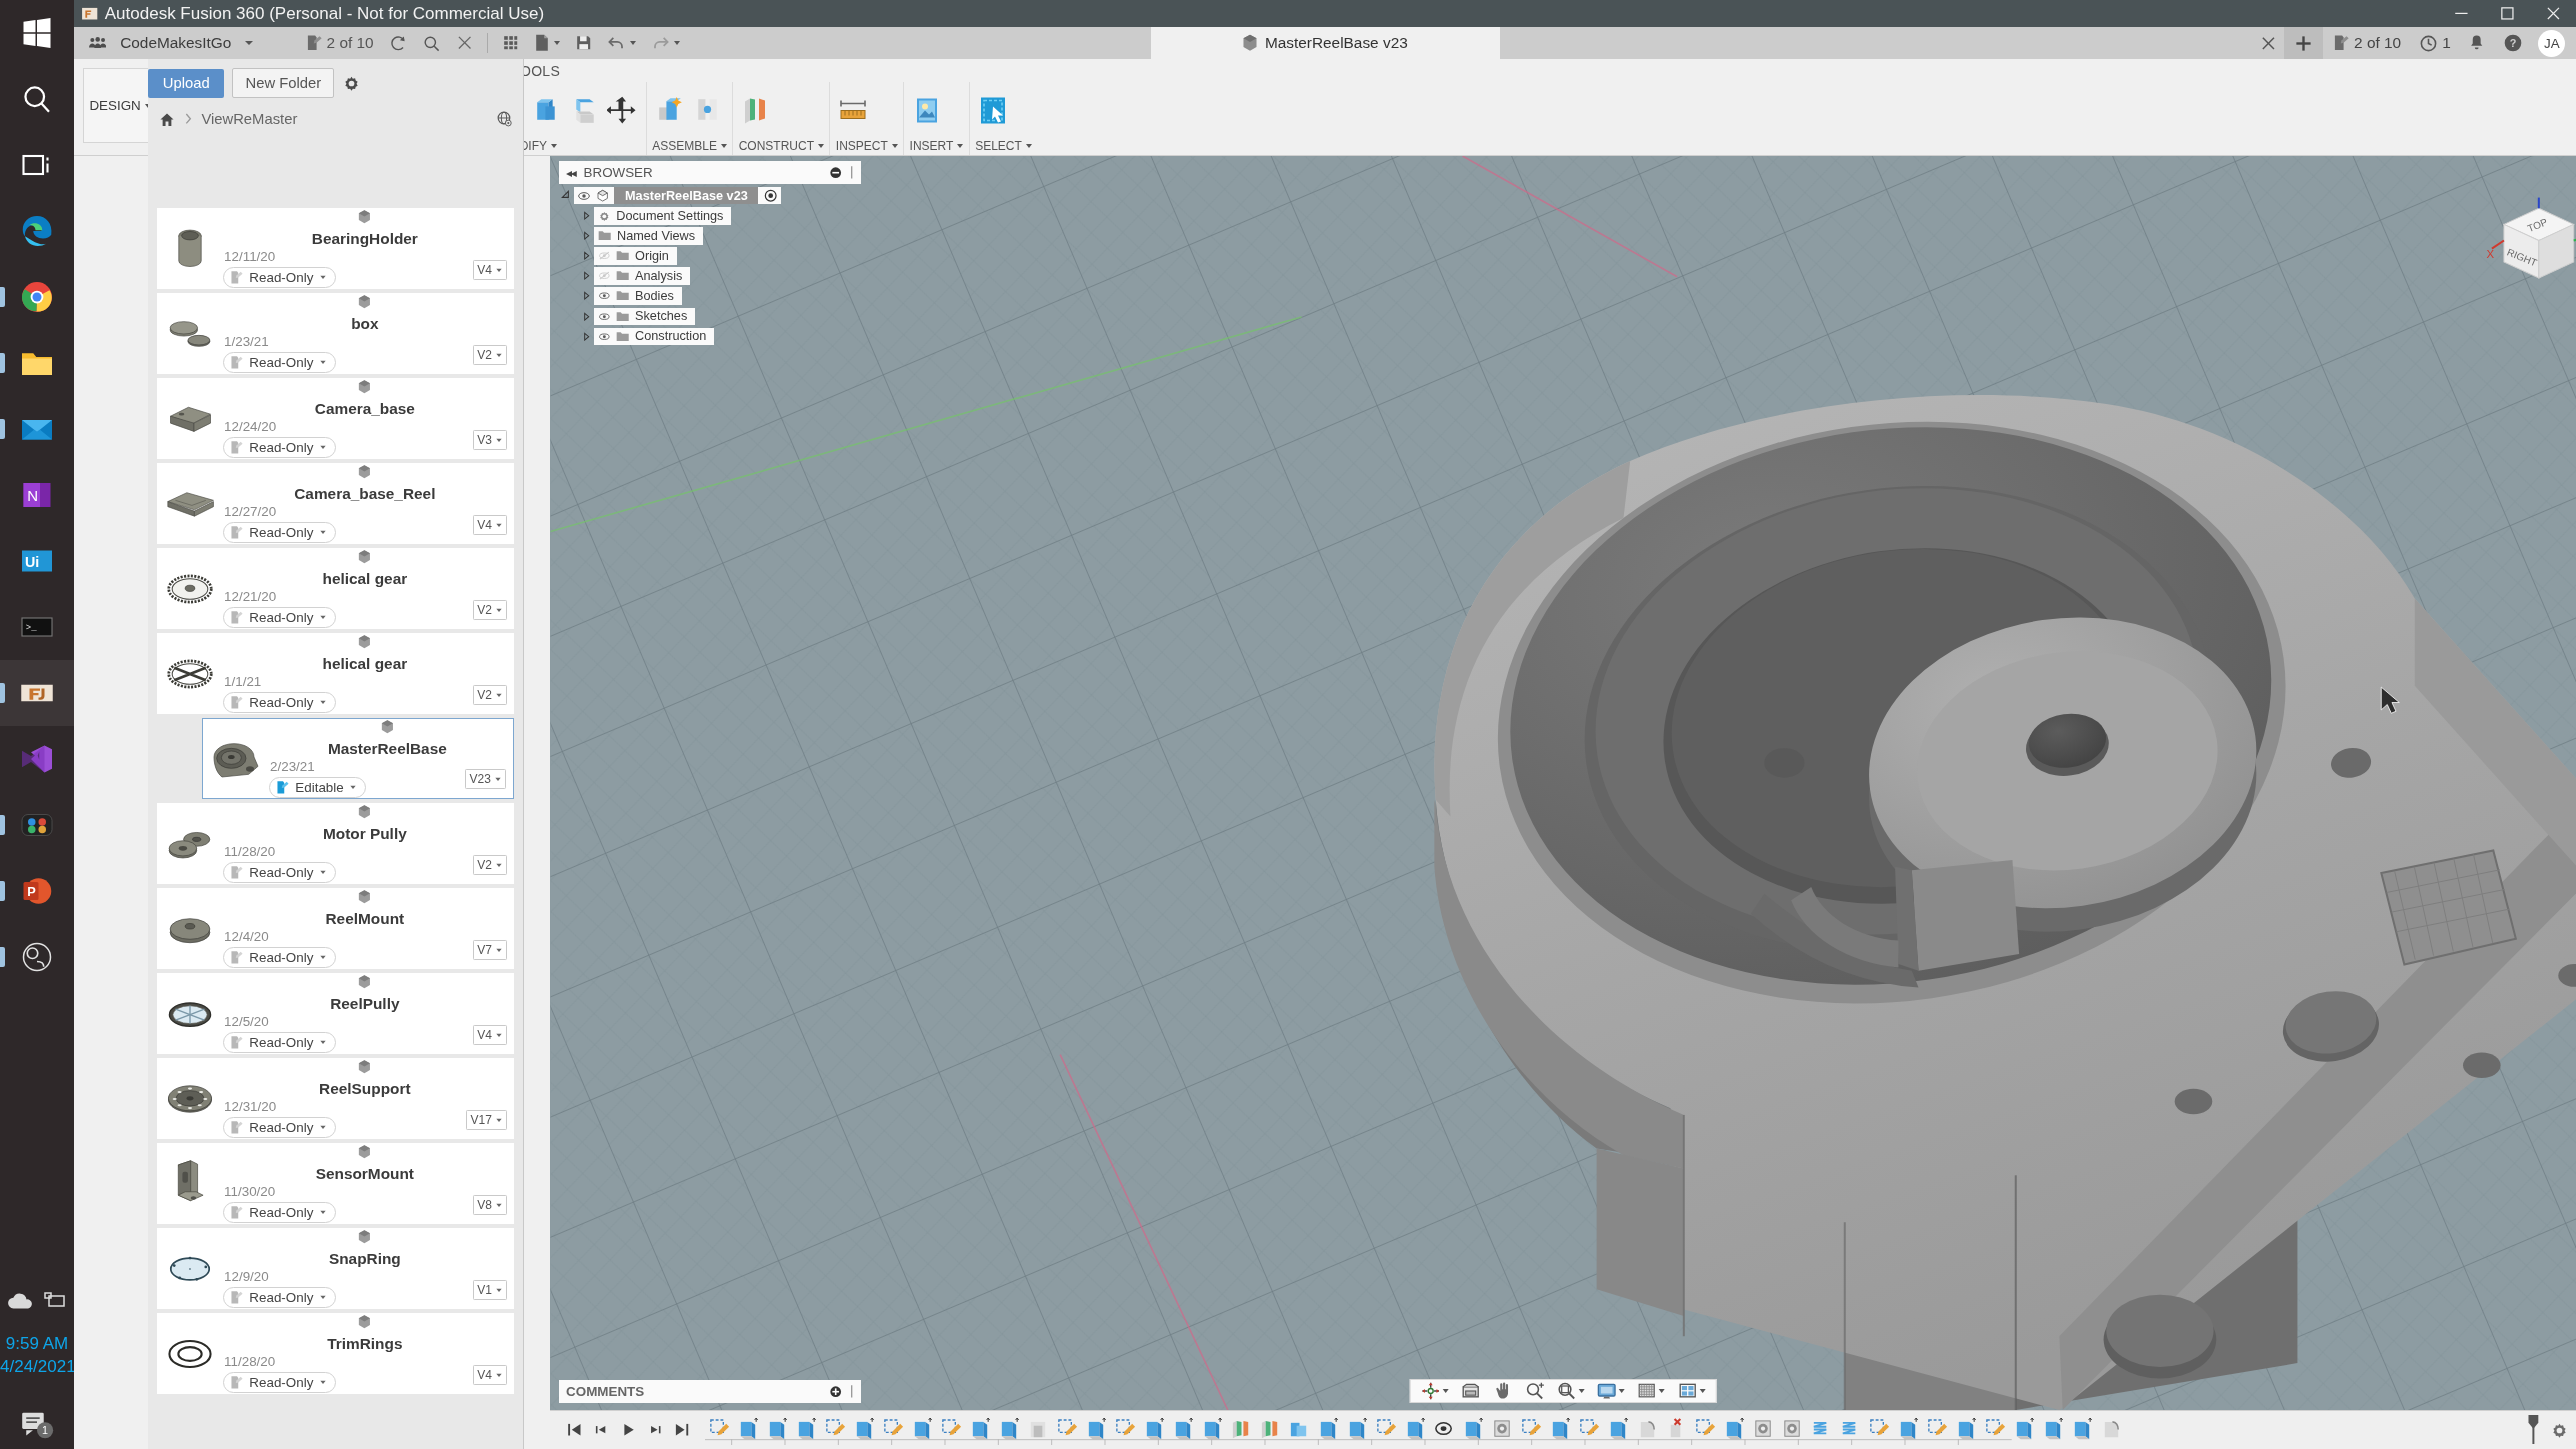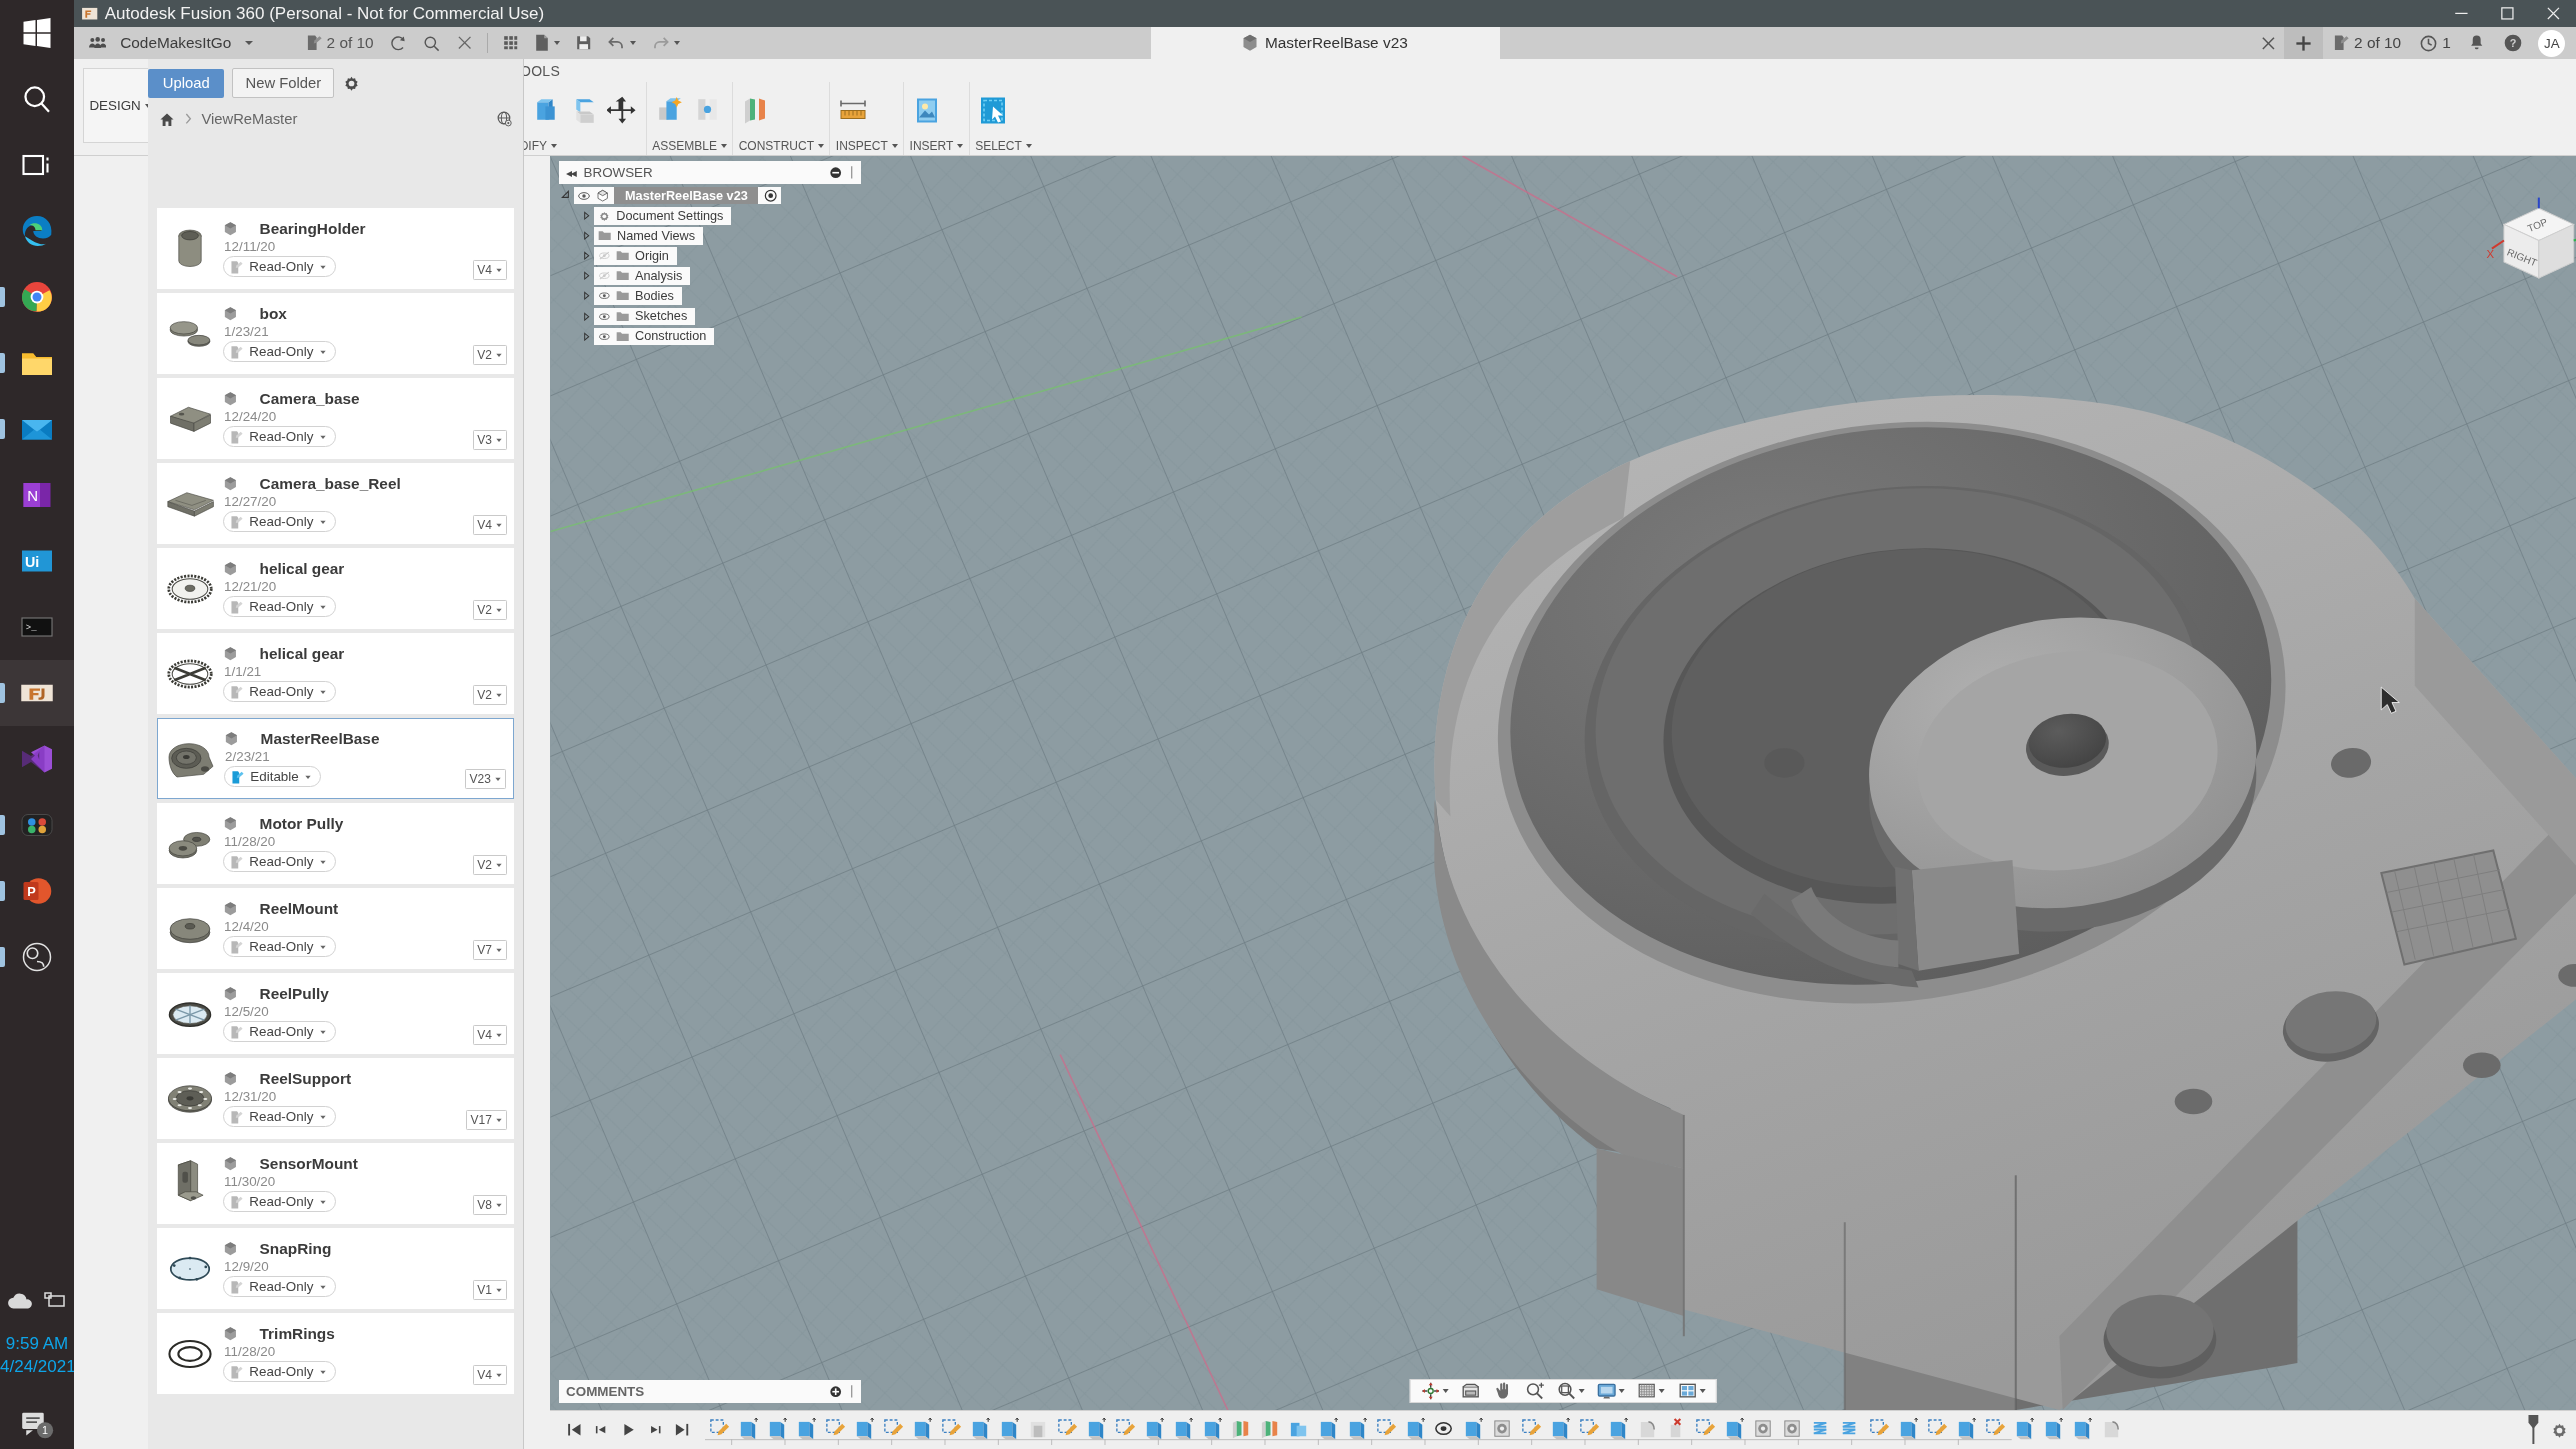--- a/index.html
+++ b/index.html
@@ -98,24 +98,24 @@
   .dp-tabs { display:flex; padding:9.4px 9.4px 0 9.4px; }
   .dp-tab { flex:1; height:32px; border:0.7px solid #c9c9c9; background:#d9d9d9; color:#555; font-size:15.4px;
             display:flex;align-items:center;justify-content:center;}
   .dp-tab.active { background:#fafafa; color:#444; }
   .dp-actions { display:flex; align-items:center; justify-content:flex-start; gap:8px; padding:9.4px 9.4px 6.7px 0; }
   .btn-upload { background:#5b8fc9; color:#fff; font-size:14.8px; padding:6.7px 14.8px; border-radius:2px; }
   .btn-newfolder { background:#f3f3f3; color:#555; font-size:14.8px; padding:6px 12px; border:0.7px solid #c2c2c2; border-radius:2px; }
   .dp-breadcrumb { display:flex; align-items:center; gap:8px; padding:5.4px 9.4px 6.7px 10.7px; color:#666; font-size:14.8px; }
   .dp-list { position:absolute; left:0; right:0; top:149px; bottom:0; overflow:hidden; padding:0 9.4px; }
   .file-row { height:81px; background:#fff; margin-bottom:4px; display:flex; align-items:center; padding:0 6.7px; position:relative;}
-  .file-row.selected { border:1.3px solid #7da7d0; background:#fff; }
+  .file-row.selected { border:1.3px solid #7da7d0; background:#fff;margin-left:45px; }
   .file-thumb { width:52px; height:60px; display:flex; align-items:center; justify-content:center; flex:0 0 52px; }
   .file-info { flex:1; padding-left:6.7px; display:flex; flex-direction:column; justify-content:center; gap:1.3px;}
-  .file-name { display:flex; align-items:center; gap:22px; font-size:15.4px; color:#3b3b3b; font-weight:bold;}
+  .file-name { display:flex; align-items:center; gap:6px; font-size:15.4px; color:#3b3b3b; font-weight:bold;flex-direction:column;}
   .file-date { font-size:13.4px; color:#8a8a8a; padding-left:1.3px;}
   .file-perm { display:inline-flex; align-items:center; gap:5.4px; border:0.7px solid #d2d2d2; border-radius:10.7px;
                padding:2px 8px 2px 5.4px; font-size:13.4px; color:#444; width:fit-content; margin-top:1.3px;}
   .file-ver { position:absolute; right:6.7px; bottom:9.4px; border:0.7px solid #c9c9c9; border-radius:1.3px;
               font-size:12px; color:#555; padding:2px 3.4px; display:flex; align-items:center; gap:2.7px;}
 
   
   .viewport { position:absolute; left:476px; top:156px; right:0; bottom:39px; overflow:hidden; background:#8c9ba1;}
   .vp-banner {
     position:absolute; left:476px; top:134px; right:0; height:21.5px; background:#1a9bd7; color:#fff;

